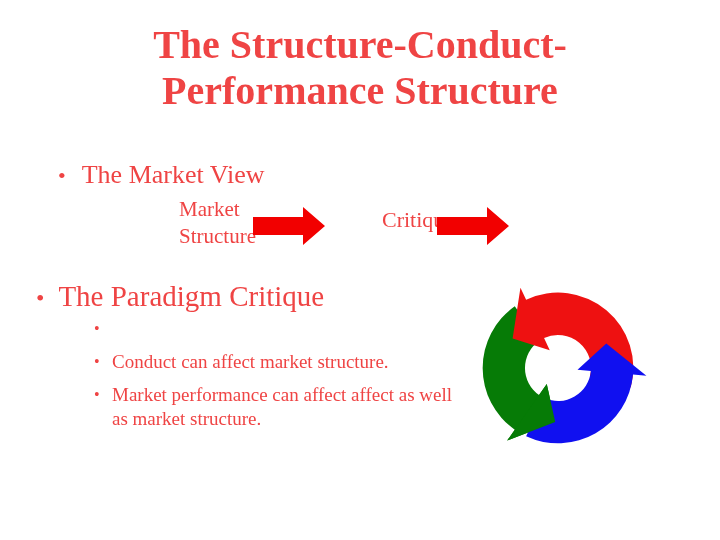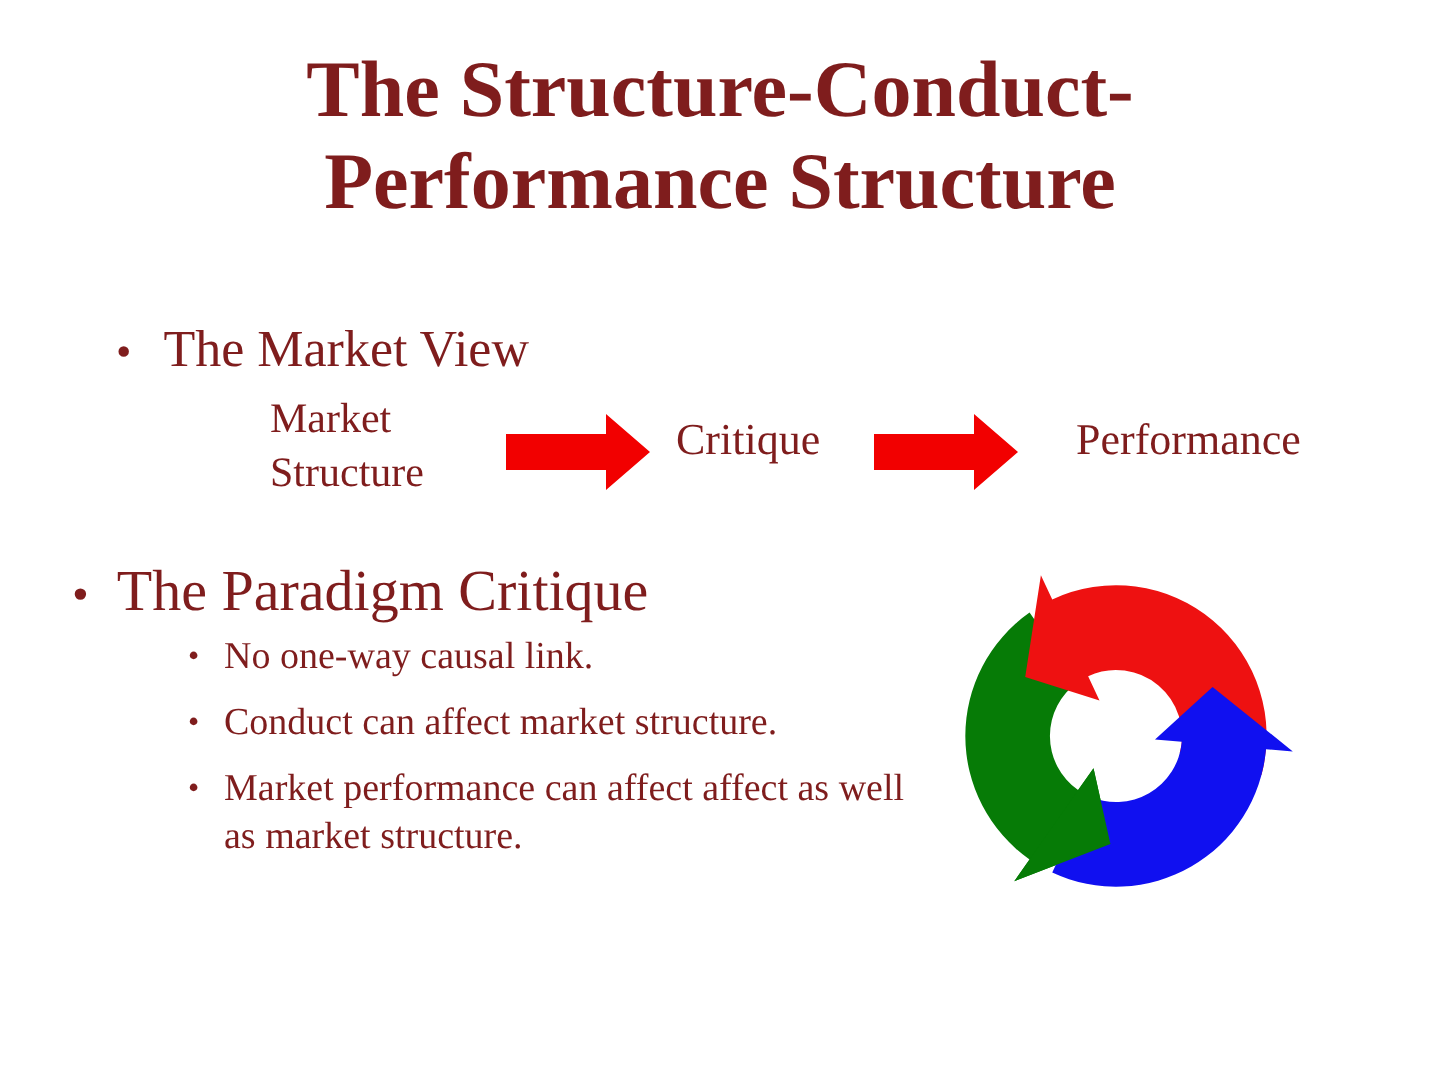--- a/index.html
+++ b/index.html
@@ -3,21 +3,21 @@
 <meta charset="utf-8">
 <style>
   html, body { margin: 0; padding: 0; background: #fff; }
   .slide {
     position: relative;
     width: 720px;
     height: 540px;
     background: #ffffff;
     overflow: hidden;
     font-family: "Liberation Serif", serif;
-    color: #7f1d1d;
+    color: #ef4444;
   }
 
   
   .title {
     position: absolute;
     top: 22px;
     left: 0;
     width: 720px;
     text-align: center;
     font-weight: bold;
@@ -31,21 +31,21 @@
     position: absolute;
     display: flex;
     align-items: baseline;
   }
   .causal-heading-row { left: 58px; top: 159px; font-size: 26px; line-height: 32px; }
   .causal-heading-row .bullet { font-size: 22px; margin-right: 16px; }
   .feedback-heading-row { left: 36px; top: 279px; font-size: 29px; line-height: 35px; }
   .feedback-heading-row .bullet { font-size: 24px; margin-right: 14px; }
 
   
-  .flow-label { position: absolute; font-size: 22px; line-height: 28px; }
+  .flow-label { position: absolute; font-size: 22px; line-height: 28px; margin-left: 44px; }
   .market-label { left: 135px; top: 196px; font-size: 21px; line-height: 27px; white-space: pre-line; }
   .conduct-label { left: 338px; top: 206px; }
   .performance-label { left: 538px; top: 206px; }
   .flow-arrow { position: absolute; width: 72px; height: 38px; }
   .flow-arrow-1 { left: 253px; top: 207px; }
   .flow-arrow-2 { left: 437px; top: 207px; }
 
   
   .feedback-items {
     position: absolute;
@@ -98,31 +98,29 @@
   <svg class="flow-arrow flow-arrow-1" viewBox="0 0 72 38">
     <polygon points="0,10 50,10 50,0 72,19 50,38 50,28 0,28" fill="#f20000"></polygon>
   </svg>
 
   <div class="flow-label conduct-label">Critique</div>
 
   <svg class="flow-arrow flow-arrow-2" viewBox="0 0 72 38">
     <polygon points="0,10 50,10 50,0 72,19 50,38 50,28 0,28" fill="#f20000"></polygon>
   </svg>
 
-  <div class="flow-label performance-label">Performance</div>
 
   <div class="heading-row feedback-heading-row">
     <span class="bullet">•</span>
     <span>The Paradigm Critique</span>
   </div>
 
   <div class="feedback-items">
     <div class="feedback-item">
       <span class="sub-bullet">•</span>
-      <span class="sub-text">No one-way causal link.</span>
     </div>
     <div class="feedback-item">
       <span class="sub-bullet">•</span>
       <span class="sub-text">Conduct can affect market structure.</span>
     </div>
     <div class="feedback-item">
       <span class="sub-bullet">•</span>
       <span class="sub-text">Market performance can affect affect as well as market structure.</span>
     </div>
   </div>

